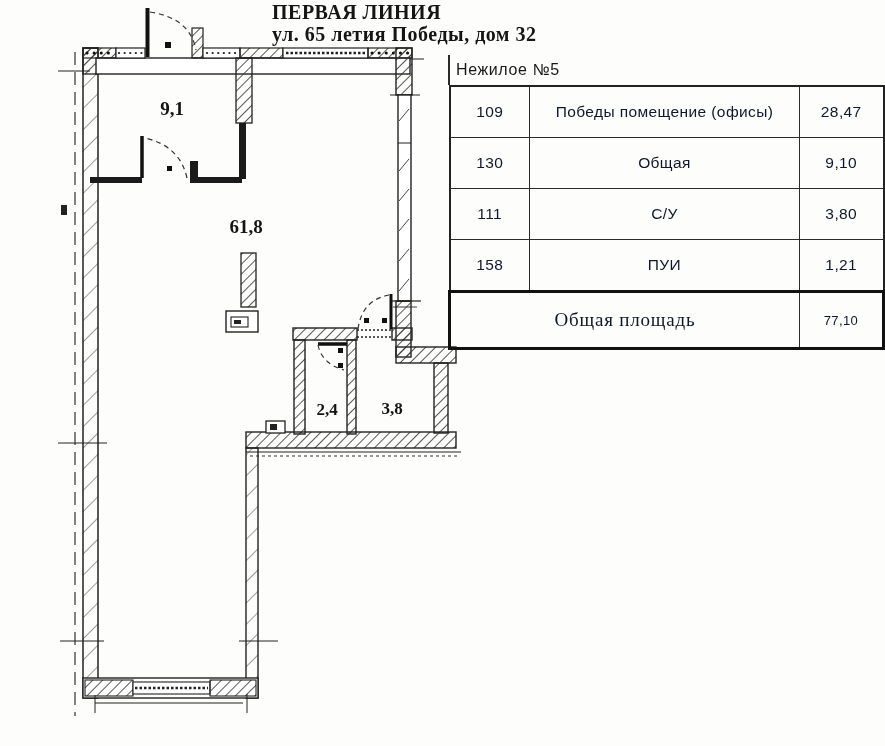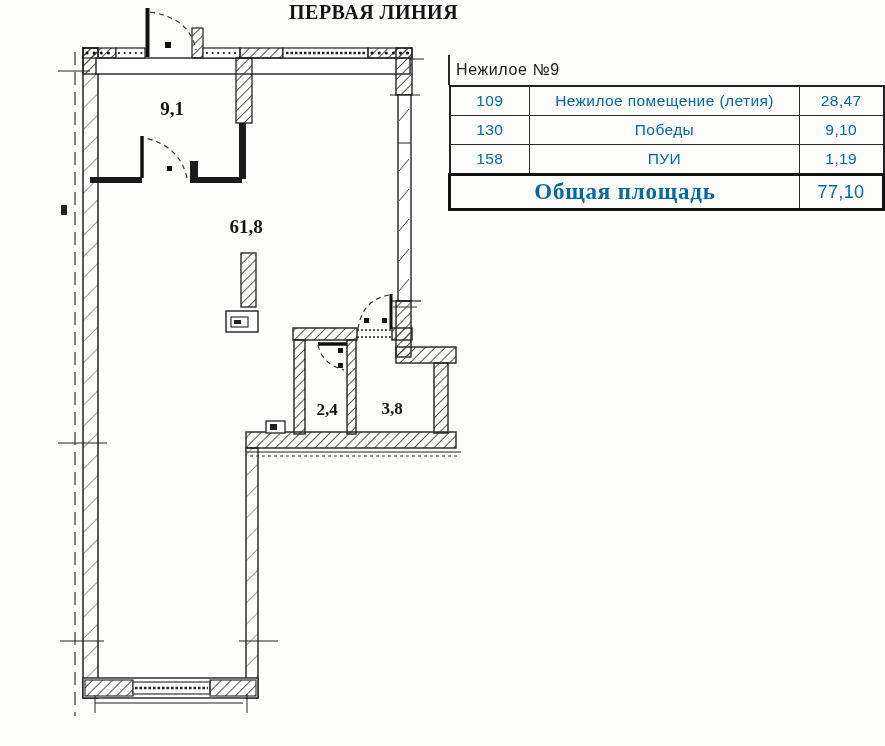--- a/index.html
+++ b/index.html
@@ -1,21 +1,21 @@
 <!DOCTYPE html>
 <html><head>
 <meta charset="utf-8">
 <style>
   html,body{margin:0;padding:0;background:#ffffff;}
   .page{
     position:relative;width:885px;height:746px;overflow:hidden;
     background:#fdfdfc;font-family:"Liberation Sans",sans-serif;
   }
   
-  .title-block{position:absolute;left:289px;top:1px;color:#151515;}
+  .title-block{position:absolute;left:272px;top:1px;color:#151515;}
   .title-block .t1,.title-block .t2{
     font-family:"Liberation Serif",serif;font-weight:bold;font-size:20px;
     line-height:22px;letter-spacing:.5px;white-space:nowrap;
   }
   
   svg.plan{position:absolute;left:0;top:0;}
   svg.plan text{
     font-family:"Liberation Serif",serif;font-weight:bold;fill:#141414;
     text-anchor:middle;
   }
@@ -23,38 +23,39 @@
   .tbl-wrap{position:absolute;left:448px;top:55px;width:436px;}
   .tbl-header{
     height:30px;display:flex;align-items:center;
     border-left:2px solid #2a2a2a;padding-left:6px;
     font-size:16px;letter-spacing:.6px;color:#181818;
   }
   table.areas{border-collapse:collapse;table-layout:fixed;width:436px;
     border:2px solid #222;}
   table.areas td{
     border:1.7px solid #2a2a2a;text-align:center;vertical-align:middle;
-    height:28px;padding:0;font-size:15.5px;letter-spacing:.4px;color:#0369a1;margin-left:16px;
+    height:28px;padding:11px;font-size:15.5px;letter-spacing:.4px;color:#0f172a;margin-left:16px;
   }
   table.areas tr.total td{
     height:32px;border-top:3.5px solid #111;border-bottom:3.5px solid #111;
   }
   table.areas tr.total td.c-total{
     border-left:3.5px solid #111;
-    font-family:"Liberation Serif",serif;font-weight:bold;font-size:23px;letter-spacing:.8px;
-  }
-  table.areas tr.total td.c-area{border-right:3.5px solid #111;font-size:18px;}
+    font-family:"Liberation Serif",serif;font-weight:normal;font-size:19px;letter-spacing:.8px;
+  }
+  table.areas tr.total td.c-area{border-right:3.5px solid #111;font-size:13px;}
 </style>
 </head>
 <body>
 
 <div class="page">
 
   <div class="title-block">
     <div class="t1">ПЕРВАЯ ЛИНИЯ</div>
+    <div class="t2">ул. 65 летия Победы, дом 32</div>
   </div>
 
   <svg class="plan" width="470" height="746" viewBox="0 0 470 746">
     <defs>
       <pattern id="ph" patternUnits="userSpaceOnUse" width="7" height="7" patternTransform="rotate(45)">
         <line x1="0" y1="0" x2="0" y2="7" stroke="#3a3a3a" stroke-width="1.7"></line>
       </pattern>
       <pattern id="ps" patternUnits="userSpaceOnUse" width="15" height="15" patternTransform="rotate(45)">
         <line x1="0" y1="0" x2="0" y2="15" stroke="#4a4a4a" stroke-width="1.1"></line>
       </pattern>
@@ -181,42 +182,47 @@
       <line x1="247" y1="694" x2="247" y2="713"></line>
     </g>
 
     <text x="172" y="115" font-size="19">9,1</text>
     <text x="246" y="233" font-size="19">61,8</text>
     <text x="327" y="415" font-size="17">2,4</text>
     <text x="392" y="414" font-size="17">3,8</text>
   </svg>
 
   <div class="tbl-wrap">
-    <div class="tbl-header">Нежилое №9</div>
+    <div class="tbl-header">Нежилое №5</div>
     <table class="areas">
       <colgroup>
           <col style="width:80px">
           <col style="width:270px">
           <col style="width:84px">
         </colgroup>
       <tbody>
         <tr>
           <td>109</td>
-          <td>Нежилое помещение (летия)</td>
+          <td>Победы помещение (офисы)</td>
           <td>28,47</td>
         </tr>
         <tr>
           <td>130</td>
-          <td>Победы</td>
+          <td>Общая</td>
           <td>9,10</td>
+        </tr>
+        <tr>
+          <td>111</td>
+          <td>С/У</td>
+          <td>3,80</td>
         </tr>
         <tr>
           <td>158</td>
           <td>ПУИ</td>
-          <td>1,19</td>
+          <td>1,21</td>
         </tr>
         <tr class="total">
           <td class="c-total" colspan="2">Общая площадь</td>
           <td class="c-area">77,10</td>
         </tr>
       </tbody>
     </table>
   </div>
 
 </div>

